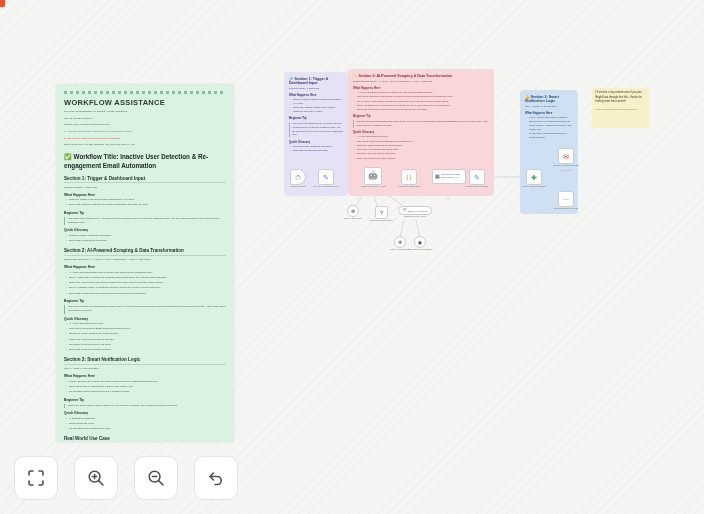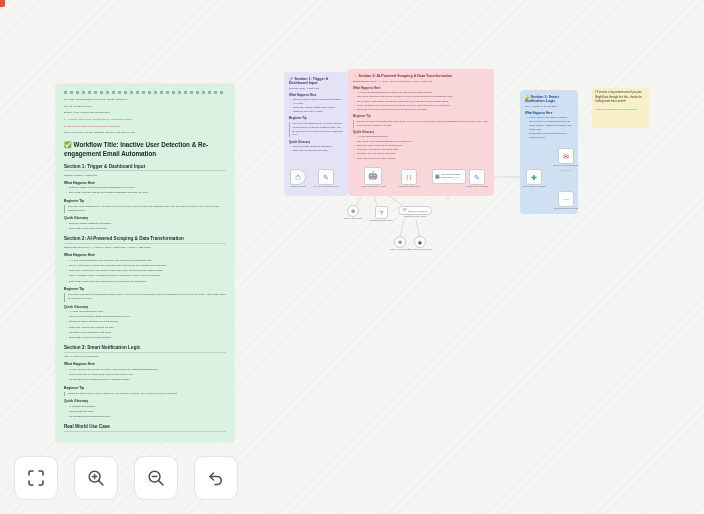--- a/index.html
+++ b/index.html
@@ -284,20 +284,21 @@
 </style>
 </head>
 <body>
 
 <div id="canvas">
 
   <div class="corner-marker"></div>
 
   <div class="doc-panel">
     <div class="doc-rule"></div>
+    <div class="doc-h1">WORKFLOW ASSISTANCE</div>
     <div class="doc-micro">For more personalization or support, please contact us</div>
     <div class="doc-micro">here to provide services.</div>
     <div class="doc-micro">Explore more recipes and tutorials here:</div>
     <div class="doc-micro link">1.  YouTube: https://www.youtube.com/@YourChannel/videos</div>
     <div class="doc-micro link">2.  Community: https://community.n8n.io/c/tutorials</div>
     <div class="doc-micro">Need help? Reply to this message and we'll get back to you.</div>
 
     <div class="doc-title">
       <span class="ico">✅</span>
       <span>Workflow Title: Inactive User Detection &amp; Re-engagement Email Automation</span>

